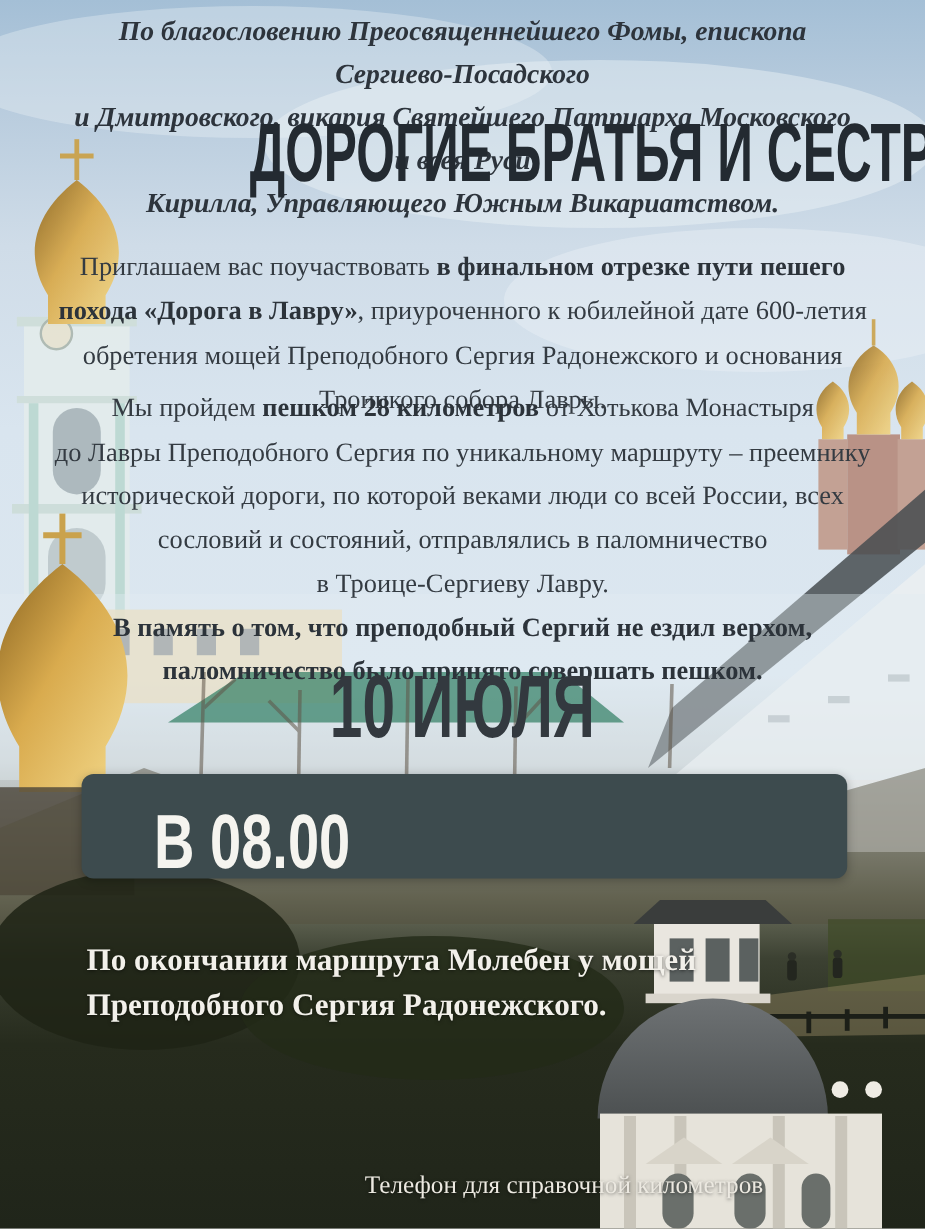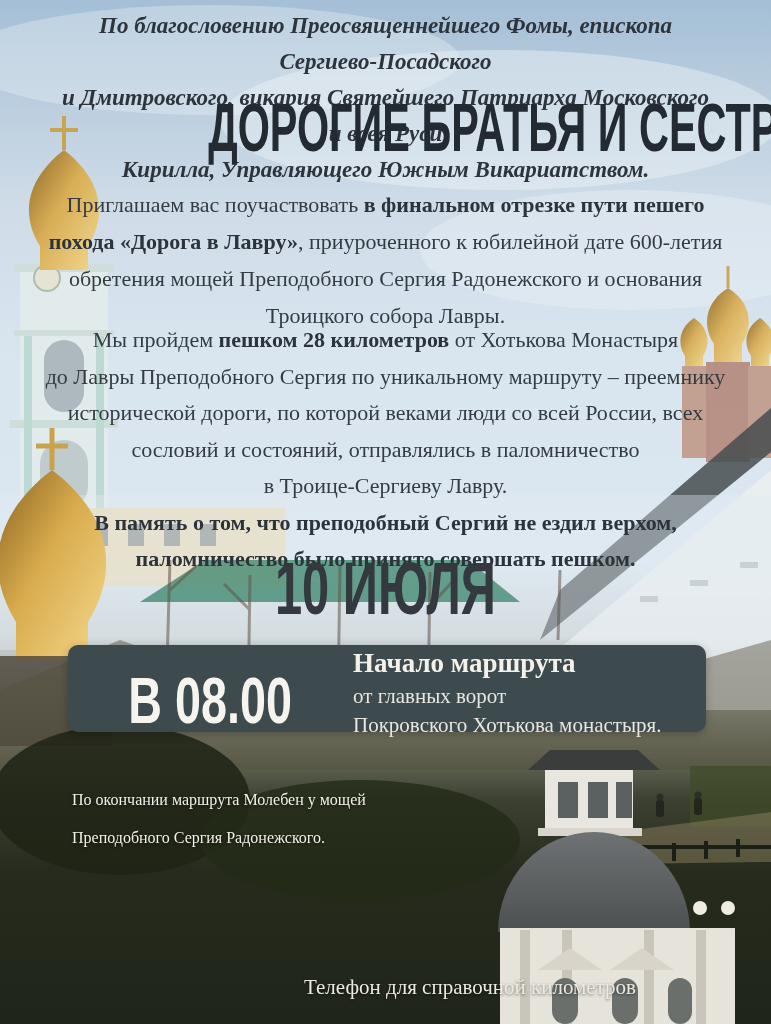--- a/index.html
+++ b/index.html
@@ -53,21 +53,21 @@
     transform-origin:center;
     white-space:nowrap;
   }
   .para{
     text-align:center;
     color:var(--body-text);
     font-size:22px;line-height:37px;
     white-space:pre-line;
   }
   .para .seg-bold{font-weight:700;color:#2c333a;}
-  .para-intro{position:absolute;top:186px;left:35px;right:35px;text-align:center;}
+  .para-intro{position:absolute;top:203px;left:35px;right:35px;text-align:center;}
   .para-walk{position:absolute;top:322px;left:25px;right:25px;line-height:36.5px;}
 
   .event-date{
     position:absolute;top:548px;left:0;right:0;
     text-align:center;line-height:82px;
   }
   .event-date span{
     display:inline-block;
     font-family:"Liberation Sans", sans-serif;
     font-weight:700;font-size:74px;
@@ -98,22 +98,22 @@
   .route-title{
     font-weight:700;font-size:27px;line-height:32px;
     color:var(--light-text);
     margin-bottom:3px;
   }
   .route-line{
     font-size:21px;line-height:29px;color:#e8e6de;
   }
   .after-route{
     position:absolute;top:781px;left:72px;right:60px;
-    color:#f2f0ea;font-weight:400;
-    font-size:16px;line-height:38px;
+    color:#f2f0ea;font-weight:700;
+    font-size:26px;line-height:38px;
     white-space:pre-line;
     text-shadow:0 1px 3px rgba(0,0,0,.5);
   }
   .notice{
     position:absolute;top:866px;left:72px;right:40px;
     color:#f0eee7;font-style:italic;font-weight:600;
     font-size:20px;line-height:36px;
     white-space:pre-line;
     text-shadow:0 1px 3px rgba(0,0,0,.5);
   }
@@ -288,25 +288,20 @@
 паломничество было принято совершать пешком.</span></p>
 
     <div class="event-date">
       <span>10 ИЮЛЯ</span>
     </div>
 
     <div class="info-box">
       <div class="info-time">
         <span>В 08.00</span>
       </div>
-      <div class="info-route">
-        <div class="route-title">Начало маршрута</div>
-        <div class="route-line">от главных ворот</div>
-        <div class="route-line">Покровского Хотькова монастыря.</div>
-      </div>
     </div>
 
     <p class="after-route">По окончании маршрута Молебен у мощей
 Преподобного Сергия Радонежского.</p>
 
 
     <div class="footer">
       <div class="footer-label">Телефон для справочной километров</div>
     </div>
 

